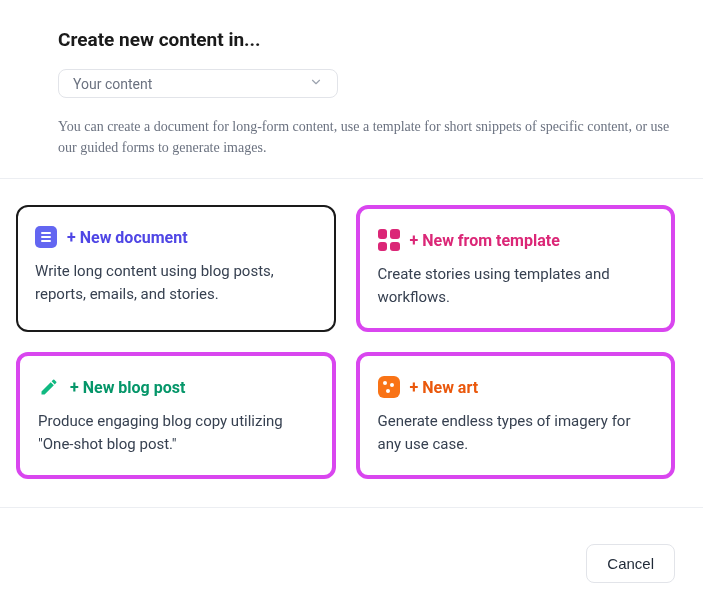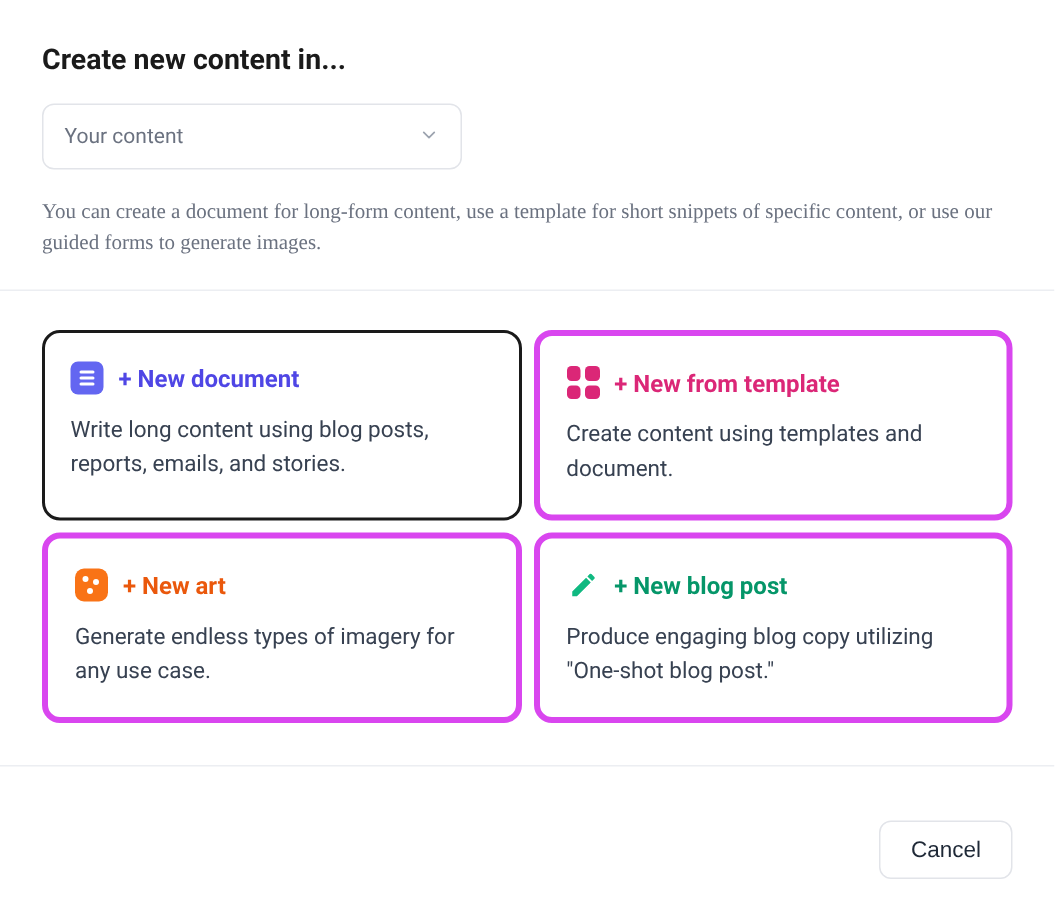--- a/index.html
+++ b/index.html
@@ -9,33 +9,34 @@
     }
     body {
       font-family: -apple-system, BlinkMacSystemFont, "Segoe UI", Roboto, Helvetica, Arial, sans-serif;
       background: #fff;
       width: 703px;
       height: 611px;
       color: #1a1a1a;
     }
     .header {
       padding: 28px 28px 20px 28px;
+      margin-left: 30px;
     }
     .title {
       font-size: 19px;
       font-weight: 700;
       color: #1a1a1a;
       margin-bottom: 18px;
     }
     .dropdown {
       display: flex;
       align-items: center;
       justify-content: space-between;
       width: 280px;
-      height: 44px;
+      height: 29px;
       border: 1px solid #e2e4e9;
       border-radius: 8px;
       padding: 0 14px;
       cursor: pointer;
       margin-bottom: 18px;
       background: #fff;
     }
     .dropdown-label {
       font-size: 14px;
       color: #6b7280;
@@ -49,22 +50,22 @@
       line-height: 1.5;
       font-family: Liberation Serif, serif;
     }
     .divider {
       border: none;
       border-top: 1px solid #eceef2;
     }
     .cards {
       display: grid;
       grid-template-columns: 1fr 1fr;
-      gap: 8px;
-      padding: 26px 28px 28px 28px;
+      gap: 20px;
+      padding: 26px 28px 28px 16px;
     }
     .card {
       border: 4px solid #d946ef;
       border-radius: 12px;
       padding: 20px 18px;
       cursor: pointer;
       background: #fff;
     }
     .card.selected {
       border: 2px solid #1a1a1a;
@@ -209,44 +210,44 @@
       <span class="card-icon">
         <span class="icon-grid">
             <span></span>
             <span></span>
             <span></span>
             <span></span>
           </span>
       </span>
       <span class="card-title pink">+ New from template</span>
     </div>
-    <p class="card-desc">Create content using templates and document.</p>
-  </div>
-
-  <div class="card">
-    <div class="card-header">
-      <span class="card-icon">
-        <span class="icon-art"></span>
-      </span>
-      <span class="card-title orange">+ New art</span>
-    </div>
-    <p class="card-desc">Generate endless types of imagery for any use case.</p>
+    <p class="card-desc">Create stories using templates and workflows.</p>
   </div>
 
   <div class="card">
     <div class="card-header">
       <span class="card-icon">
         <span class="icon-pen">
           <svg viewBox="0 0 24 24" fill="#10b981">
               <path d="M3 17.25V21h3.75L17.81 9.94l-3.75-3.75L3 17.25zM20.71 7.04a1 1 0 0 0 0-1.41l-2.34-2.34a1 1 0 0 0-1.41 0l-1.83 1.83 3.75 3.75 1.83-1.83z"></path>
             </svg>
         </span>
       </span>
       <span class="card-title green">+ New blog post</span>
     </div>
     <p class="card-desc">Produce engaging blog copy utilizing "One-shot blog post."</p>
   </div>
 
+  <div class="card">
+    <div class="card-header">
+      <span class="card-icon">
+        <span class="icon-art"></span>
+      </span>
+      <span class="card-title orange">+ New art</span>
+    </div>
+    <p class="card-desc">Generate endless types of imagery for any use case.</p>
+  </div>
+
 </div>
 
 <div class="footer">
   <button class="cancel-btn">Cancel</button>
 </div>
 
 </body></html>

